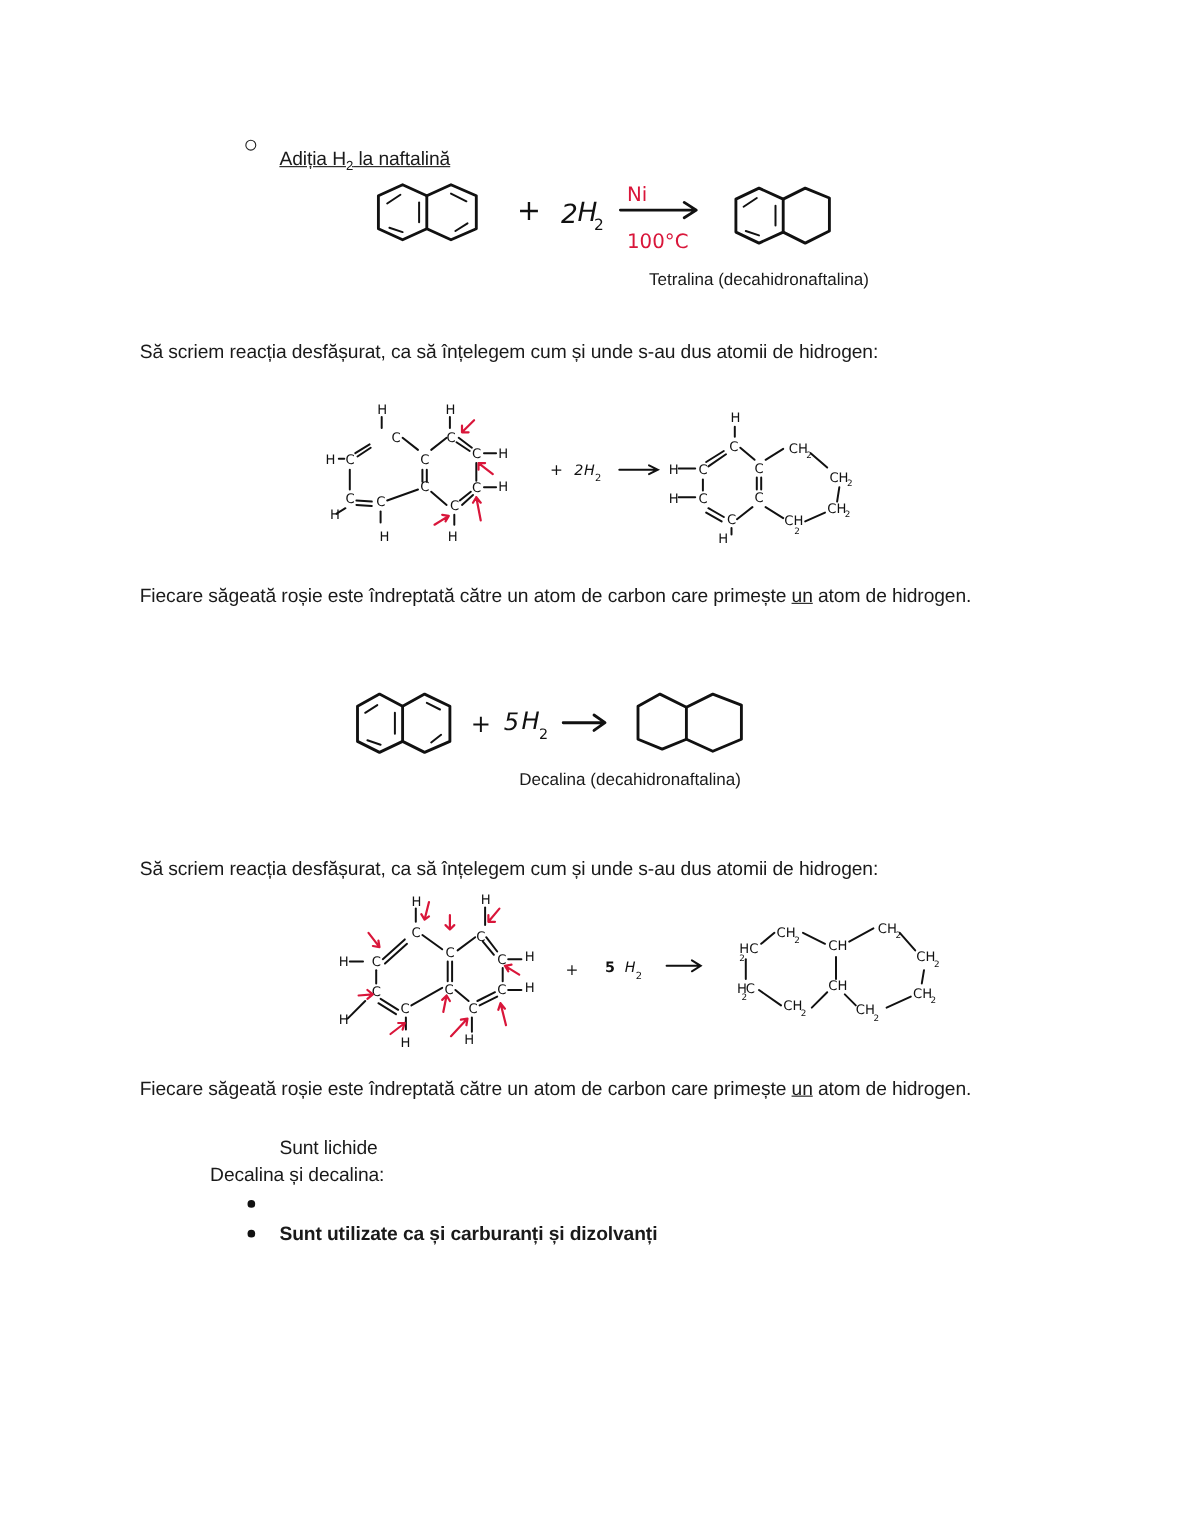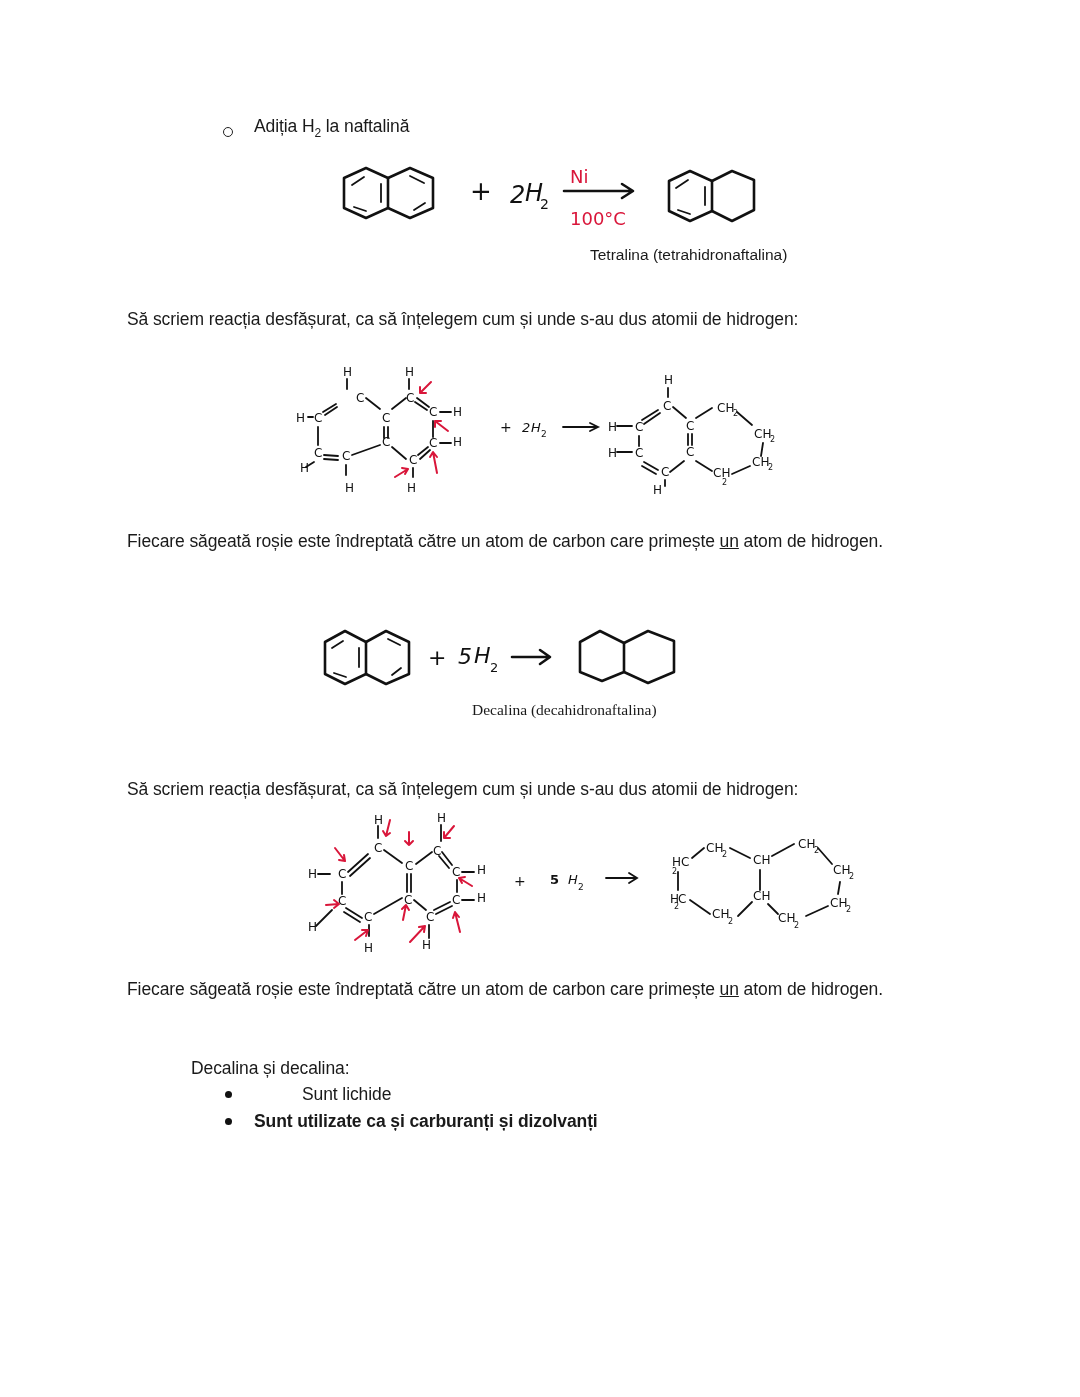--- a/index.html
+++ b/index.html
@@ -23,21 +23,21 @@
   .hw { font-family: "DejaVu Sans", sans-serif; fill: #111; }
   .red { fill: #d9163a; }
   .stroke { stroke: #111; stroke-width: 2.6; fill: none; stroke-linecap: round; stroke-linejoin: round; }
   .thin { stroke: #111; stroke-width: 1.8; fill: none; stroke-linecap: round; }
   .rarrow { stroke: #d9163a; stroke-width: 2; fill: none; stroke-linecap: round; }
 </style>
 </head>
 <body>
 
 <div class="circle-bullet" style="left:223px; top:127px;"></div>
-<div class="abs text" style="left:254px; top:116px;">
+<div class="abs text" style="left:254px; top:134px;text-decoration:underline;">
   <span>Adiția H</span><sub style="font-size:12px;">2</sub><span> la naftalină</span>
 </div>
 
 <svg width="100" height="60" style="left:340px; top:165px;">
   <g class="stroke">
 
     <path d="M26 3 L48 13 L48 43 L26 53 L4 43 L4 13 Z"></path>
 
     <path d="M48 13 L70 3 L93 13 L93 43 L70 53 L48 43"></path>
   </g>
@@ -64,21 +64,21 @@
   <g class="stroke">
     <path d="M24 3 L46 13 L46 43 L24 53 L3 43 L3 13 Z"></path>
     <path d="M46 13 L66 3 L88 12 L88 42 L66 53 L46 43"></path>
   </g>
   <g class="thin">
     <path d="M10 20 L22 12"></path>
       <path d="M12 42 L24 46"></path>
       <path d="M39 19 L39 37"></path>
   </g>
 </svg>
-<div class="abs small" style="left:590px; top:246px;">Tetralina (tetrahidronaftalina)</div>
+<div class="abs small" style="left:590px; top:246px;">Tetralina (decahidronaftalina)</div>
 
 <div class="abs text" style="left:127px; top:309px;">Să scriem reacția desfășurat, ca să înțelegem cum și unde s-au dus atomii de hidrogen:</div>
 
 <svg width="180" height="130" style="left:296px; top:365px;">
   <g font-family="DejaVu Sans, sans-serif" font-size="12" class="hw">
     <text x="47" y="11">H</text>
       <text x="109" y="11">H</text>
     <text x="60" y="37">C</text>
       <text x="110" y="37">C</text>
     <text x="18" y="57">C</text>
@@ -194,21 +194,21 @@
   <text class="hw" x="46" y="23" font-size="22" font-style="italic">H</text>
   <text class="hw" x="62" y="32" font-size="13">2</text>
   <path class="stroke" d="M84 17 L120 17 M112 10 L122 17 L112 24"></path>
 </svg>
 <svg width="110" height="60" style="left:576px; top:628px;">
   <g class="stroke">
     <path d="M24 3 L48 15 L48 44 L26 53 L4 44 L4 14 Z"></path>
     <path d="M48 15 L72 3 L98 13 L98 44 L72 55 L48 44"></path>
   </g>
 </svg>
-<div class="abs small" style="left:472px; top:701px;font-family:Liberation Serif, serif;">Decalina (decahidronaftalina)</div>
+<div class="abs small" style="left:472px; top:701px;">Decalina (decahidronaftalina)</div>
 
 <div class="abs text" style="left:127px; top:779px;">Să scriem reacția desfășurat, ca să înțelegem cum și unde s-au dus atomii de hidrogen:</div>
 
 <svg width="210" height="150" style="left:302px; top:810px;">
   <g font-family="DejaVu Sans, sans-serif" font-size="12" class="hw">
     <text x="72" y="14">H</text>
       <text x="135" y="12">H</text>
     <text x="72" y="42">C</text>
       <text x="131" y="45">C</text>
     <text x="103" y="60">C</text>
@@ -303,15 +303,15 @@
       <path d="M138 86 L160 76"></path>
   </g>
 </svg>
 
 <div class="abs text" style="left:127px; top:979px;">
   <span>Fiecare săgeată roșie este îndreptată către un atom de carbon care primește </span><u>un</u><span> atom de hidrogen.</span>
 </div>
 
 <div class="abs text" style="left:191px; top:1058px;">Decalina și decalina:</div>
 <div class="dot-bullet" style="left:225px; top:1091px;"></div>
-<div class="abs text" style="left:254px; top:1084px;margin-left:48px;">Sunt lichide</div>
+<div class="abs text" style="left:254px; top:1033px;">Sunt lichide</div>
 <div class="dot-bullet" style="left:225px; top:1118px;"></div>
 <div class="abs text" style="left:254px; top:1111px;font-weight:bold;">Sunt utilizate ca și carburanți și dizolvanți</div>
 
 </body></html>

